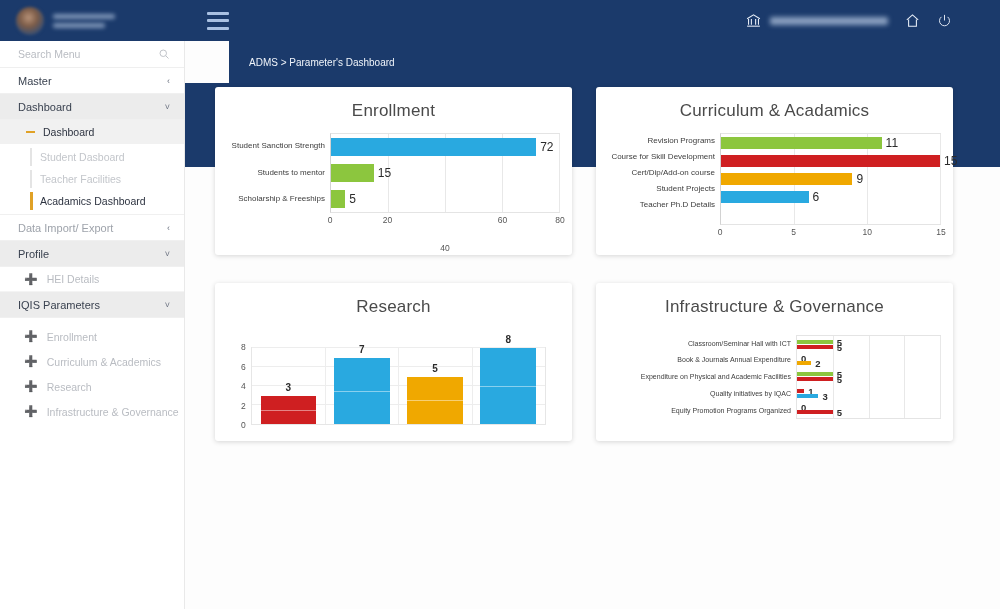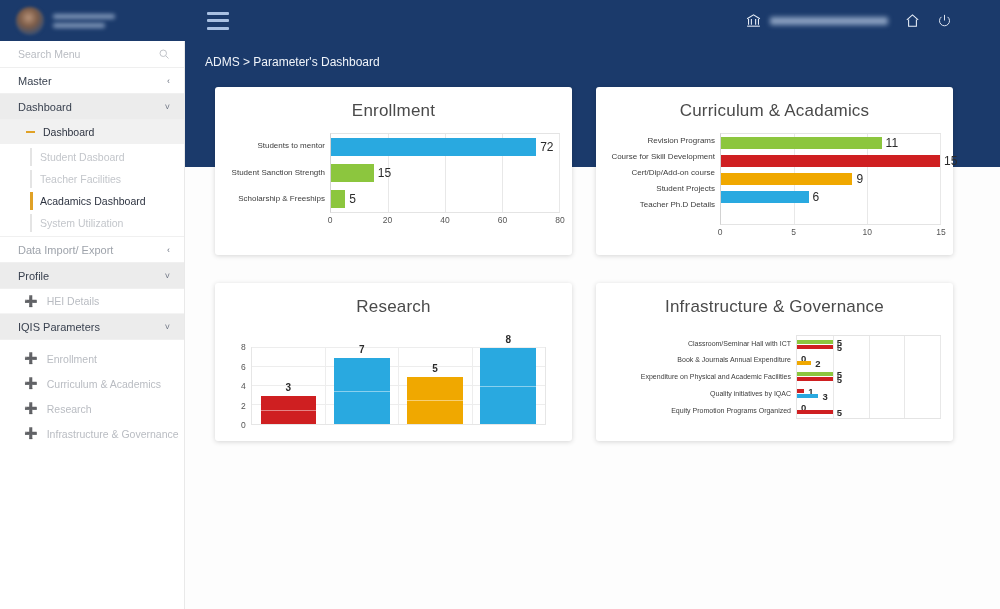--- a/index.html
+++ b/index.html
@@ -105,21 +105,21 @@
   }
   .plus-item .plus { color: #1b3a6b; font-size: 11px; font-weight: bold; line-height: 1; }
 
   
   .content {
     position: absolute; top: 41px; left: 185px;
     width: 815px; height: 568px; background: #fdfdfd;
   }
   .breadcrumb-bar {
     height: 42px; background: #1b3a6b; display: flex; align-items: center;
-    padding-left: 20px; color: #f0f4fa; font-size: 12px;
+    padding-left: 20px; color: #f0f4fa; font-size: 10px; margin-left: 44px;
   }
   .panel-bg {
     position: absolute; top: 42px; left: 0; width: 815px; height: 84px;
     background: #1b3a6b;
   }
 
   .cards {
     position: absolute; top: 46px; left: 0; width: 815px;
     display: grid; grid-template-columns: 357px 357px; gap: 24px;
     padding: 0 30px; row-gap: 28px;
@@ -256,23 +256,20 @@
     <div class="tree">
       <div class="tree-item">
         <span>Student Dasboard</span>
       </div>
       <div class="tree-item">
         <span>Teacher Facilities</span>
       </div>
       <div class="tree-item current">
         <span>Acadamics Dashboard</span>
       </div>
-      <div class="tree-item">
-        <span>System Utilization</span>
-      </div>
     </div>
 
     <div class="menu-group-head muted">
       <span>Data Import/ Export</span>
       <span class="chev">‹</span>
     </div>
 
     <div class="menu-group-head shaded">
       <span>Profile</span>
       <span class="chev">˅</span>
@@ -314,22 +311,22 @@
       <span>ADMS &gt; Parameter's Dashboard</span>
     </div>
 
     <div class="cards">
 
       <div class="card">
         <div class="card-title">Enrollment</div>
         <div>
           <div class="hchart">
             <div class="hlabels" id="enr-labels" style="width:103px;height:80px;">
+                <div style="flex: 1 1 0%;">Student Sanction Strength</div>
                 <div style="flex: 1 1 0%;">Students to mentor</div>
-                <div style="flex: 1 1 0%;">Student Sanction Strength</div>
                 <div style="flex: 1 1 0%;">Scholarship &amp; Freeships</div>
               </div>
             <div style="flex:1;">
               <div class="hplot" id="enr-plot" style="height:80px;">
                   <div class="vgrid" style="left: 25%;"></div>
                   <div class="vgrid" style="left: 50%;"></div>
                   <div class="vgrid" style="left: 75%;"></div>
                   <div class="vgrid" style="left: 100%;"></div>
                   <div class="hrow" style="height: 33.3333%;">
                     <div class="hbar" style="width: 90%; background: rgb(41, 169, 224); height: 68%;">
@@ -343,21 +340,21 @@
                   </div>
                   <div class="hrow" style="height: 33.3333%;">
                     <div class="hbar" style="width: 6.25%; background: rgb(140, 198, 62); height: 68%;">
                       <span class="hval">5</span>
                     </div>
                   </div>
                 </div>
               <div class="haxis" id="enr-axis">
                   <span style="left: 0%;">0</span>
                   <span style="left: 25%;">20</span>
-                  <span style="left: 50%;">40</span>
+                  <span style="left: 50%; margin-top: 28px;">40</span>
                   <span style="left: 75%;">60</span>
                   <span style="left: 100%;">80</span>
                 </div>
             </div>
           </div>
         </div>
       </div>
 
       <div class="card">
         <div class="card-title">Curriculum &amp; Acadamics</div>

